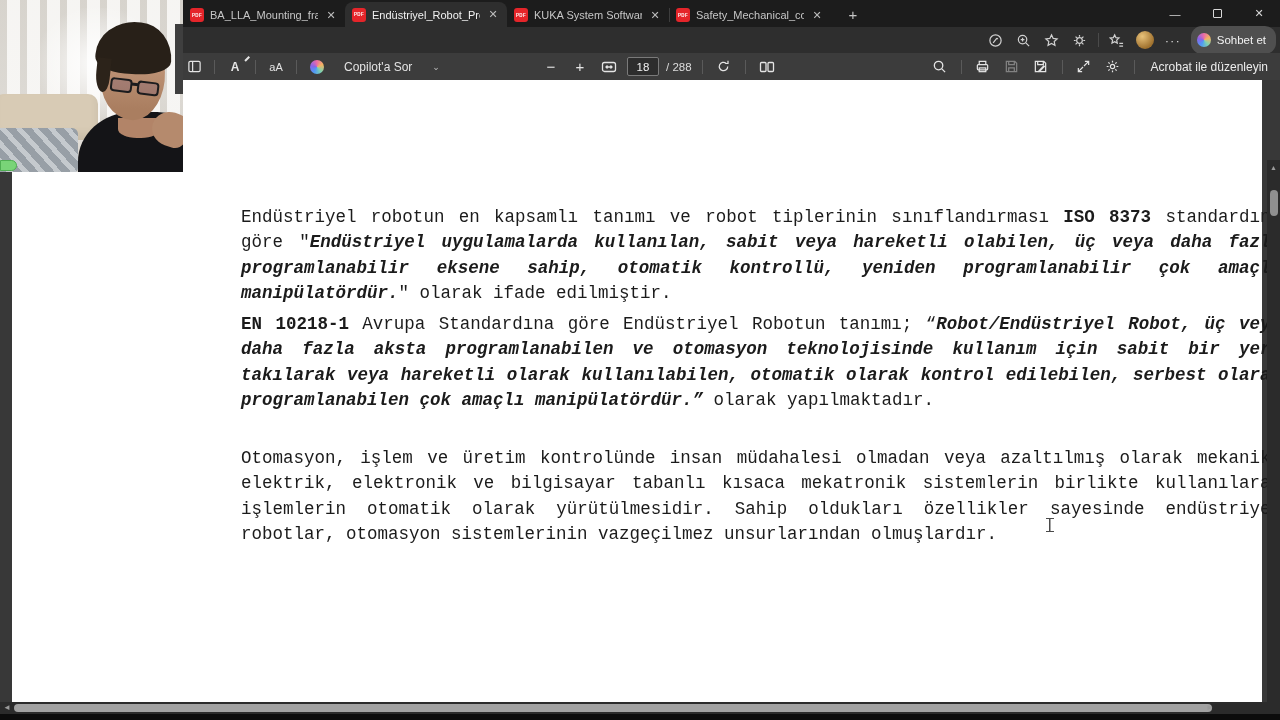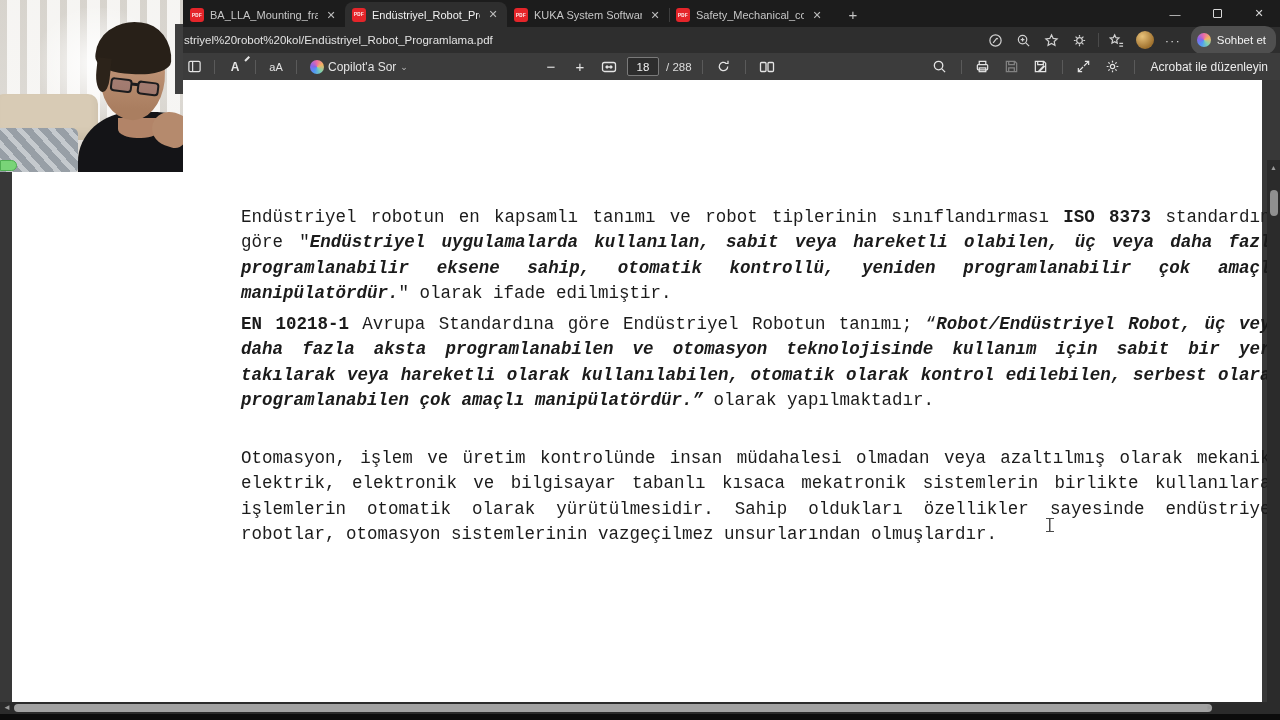--- a/index.html
+++ b/index.html
@@ -36,21 +36,21 @@
   
   .pdfbar { position:absolute; left:0; top:53px; width:1280px; height:27px; background:#3c3c3c; color:#e4e4e4; }
   .pdf-left { position:absolute; left:183px; top:0; height:27px; display:flex; align-items:center; gap:6px; }
   .pdf-center { position:absolute; left:540px; top:0; height:27px; display:flex; align-items:center; gap:7px; }
   .pdf-right { position:absolute; right:6px; top:0; height:27px; display:flex; align-items:center; gap:7px; }
   .tbtn { min-width:22px; height:22px; display:flex; align-items:center; justify-content:center; border-radius:4px; font-size:13px; color:#e4e4e4; }
   .tsep { width:1px; height:14px; background:#5a5a5a; margin:0 3px; }
   .readaloud { font-size:12px; font-weight:bold; position:relative; }
   .readaloud::after { content:""; position:absolute; right:-4px; top:2px; width:6px; height:1.5px; background:#e4e4e4; transform:rotate(-45deg); }
   .translate-glyph { font-size:11px; }
-  .copilot-group { display:flex; align-items:center; gap:4px; font-size:12px; padding:0 4px; }
+  .copilot-group { display:flex; align-items:center; gap:20px; font-size:12px; padding:0 4px; }
   .chev { font-size:9px; color:#bdbdbd; }
   .zoom-glyph { font-size:15px; }
   .pageinput { width:32px; height:19px; background:#2d2d2d; border:1px solid #7a7a7a; border-radius:2px; color:#f0f0f0; font-size:11.5px; text-align:center; font-family:"Liberation Sans",sans-serif; }
   .pagetotal { font-size:11.5px; color:#dcdcdc; }
   .acrobat-label { font-size:12px; color:#ececec; padding:0 6px; }
   .dim { opacity:.42; }
   .icon-svg { display:block; }
 
   
   .content { position:absolute; left:0; top:80px; width:1280px; height:622px; background:#383838; }
@@ -125,21 +125,20 @@
     <div class="win-controls">
       <div class="win-btn">—</div>
       <div class="win-btn">
           <span class="restore-glyph"></span>
         </div>
       <div class="win-btn">✕</div>
     </div>
   </div>
 
   <div class="urlbar">
-    <div class="url-text">striyel%20robot%20kol/Endüstriyel_Robot_Programlama.pdf</div>
     <div class="url-icons">
       <div class="ubtn">
         <svg class="icon-svg" width="15" height="15" viewBox="0 0 16 16" fill="none" stroke="#d0d0d0" stroke-width="1.3">
             <circle cx="8" cy="8" r="6"></circle>
             <path d="M5.5 10.5l4-5M9.5 5.5l1 1"></path>
           </svg>
       </div>
       <div class="ubtn">
         <svg class="icon-svg" width="15" height="15" viewBox="0 0 16 16" fill="none" stroke="#d0d0d0" stroke-width="1.3">
             <circle cx="7" cy="7" r="4.5"></circle>

